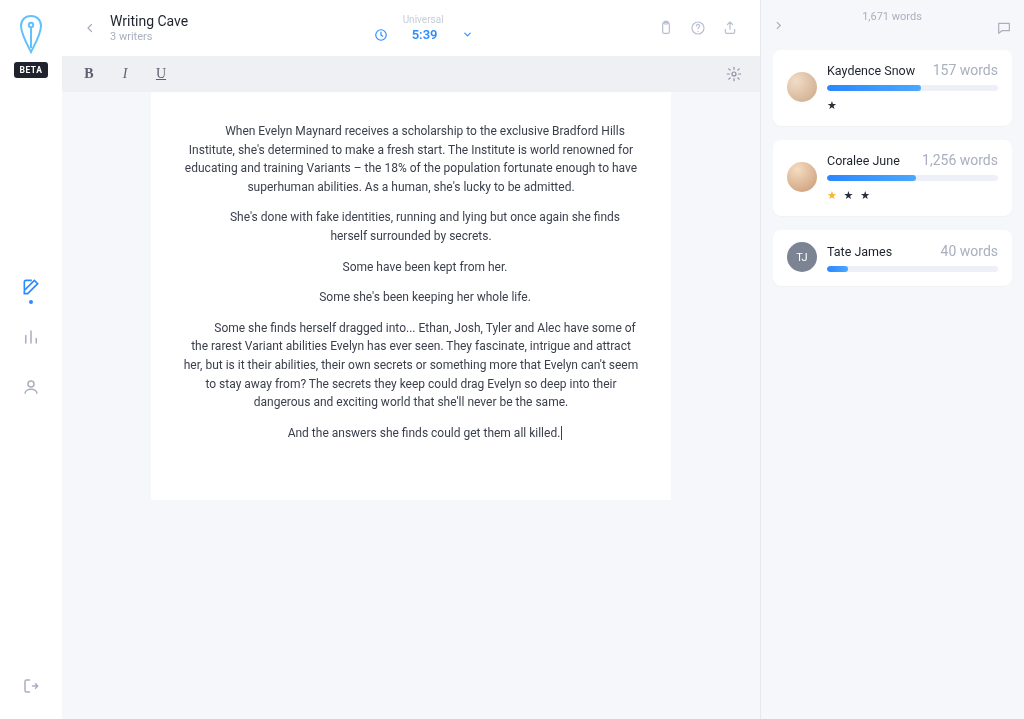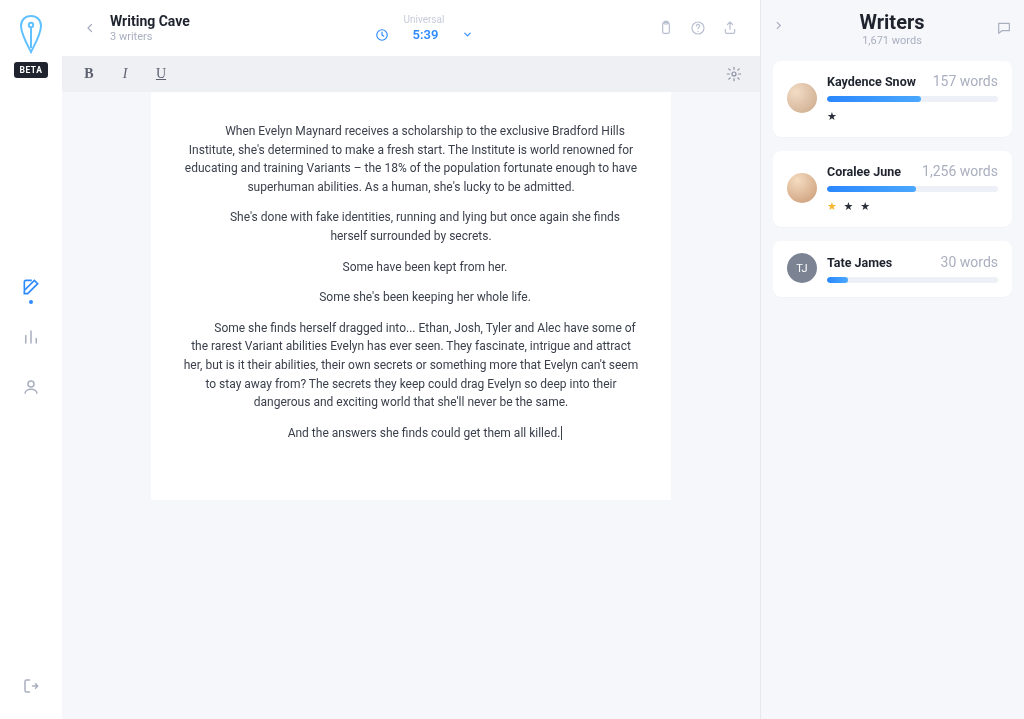--- a/index.html
+++ b/index.html
@@ -37,21 +37,21 @@
     background: var(--page-muted-bg);
   }
 
   
   #header {
     height: 56px; background: #fff; display: flex; align-items: center;
     padding: 0 22px; gap: 14px;
   }
   #back-chevron { color: var(--muted); cursor: pointer; }
   #title-block { display: flex; flex-direction: column; line-height: 1.2; }
-  #title { font-size: 14px; font-weight: 700; color: var(--text); }
+  #title { font-size: 14px; font-weight: 400; color: var(--text); }
   #subtitle { font-size: 11px; color: var(--muted); }
   #header-center { flex: 1; display: flex; flex-direction: column; align-items: center; }
   #header-center-top { font-size: 10px; color: #c7ccd8; margin-bottom: 2px; }
   #timer-row { display: flex; align-items: center; gap: 24px; color: var(--blue); font-weight: 600; font-size: 13px; cursor: pointer; }
   #header-right { display: flex; align-items: center; gap: 16px; color: #c7ccd8; }
   .hdr-icon { cursor: pointer; color: #b8bfd0; }
 
   
   #toolbar {
     height: 36px; background: var(--toolbar-bg); display: flex; align-items: center;
@@ -94,21 +94,21 @@
   .avatar {
     width: 30px; height: 30px; border-radius: 50%; flex-shrink: 0;
     background: #cfd3dc; display: inline-flex; align-items: center; justify-content: center;
     color: #fff; font-size: 11px; font-weight: 400; overflow: hidden;
   }
   .avatar.tj { background: #7c8494; }
   .avatar.k  { background: radial-gradient(circle at 30% 30%, #f2dcc6, #caa787); }
   .avatar.c  { background: radial-gradient(circle at 35% 25%, #f5dcc1, #c89873); }
   .wc-main { flex: 1; }
   .wc-top { display: flex; align-items: baseline; justify-content: space-between; }
-  .wc-name { font-size: 12.5px; font-weight: 700; color: var(--text); }
+  .wc-name { font-size: 12.5px; font-weight: 400; color: var(--text); }
   .wc-words { font-size: 14px; color: var(--muted); }
   .progress {
     height: 6px; border-radius: 3px; background: #edf0f6; margin-top: 7px; overflow: hidden;
   }
   .progress > span {
     display: block; height: 100%;
     background: linear-gradient(90deg, #2b87ff, #4aa8ff);
     border-radius: 3px;
   }
   .stars { margin-top: 8px; font-size: 11px; letter-spacing: 2px; color: #2b2f3a; }
@@ -242,21 +242,20 @@
 </div>
 
 <div id="rightpanel">
   <div id="rp-head">
     <span id="rp-chevron">
       <svg width="11" height="11" viewBox="0 0 24 24">
           <path d="M9 5l7 7-7 7" stroke="currentColor" stroke-width="2.5" fill="none" stroke-linecap="round" stroke-linejoin="round"></path>
         </svg>
     </span>
     <div id="rp-title-block">
-      <div id="rp-title">Writers</div>
       <div id="rp-sub">1,671 words</div>
     </div>
     <span id="rp-chat">
       <svg width="16" height="16" viewBox="0 0 24 24">
           <path d="M4 5h16v11H9l-5 4V5z" stroke="currentColor" stroke-width="1.8" fill="none" stroke-linejoin="round"></path>
         </svg>
     </span>
   </div>
 
   <div class="writer-card">
@@ -290,21 +289,21 @@
       </div>
     </div>
   </div>
 
   <div class="writer-card">
     <div class="wc-row">
       <span class="avatar tj">TJ</span>
       <div class="wc-main">
         <div class="wc-top">
           <span class="wc-name">Tate James</span>
-          <span class="wc-words">30 words</span>
+          <span class="wc-words">40 words</span>
         </div>
         <div class="progress">
             <span style="width:12%"></span>
           </div>
       </div>
     </div>
   </div>
 
 </div>
 

